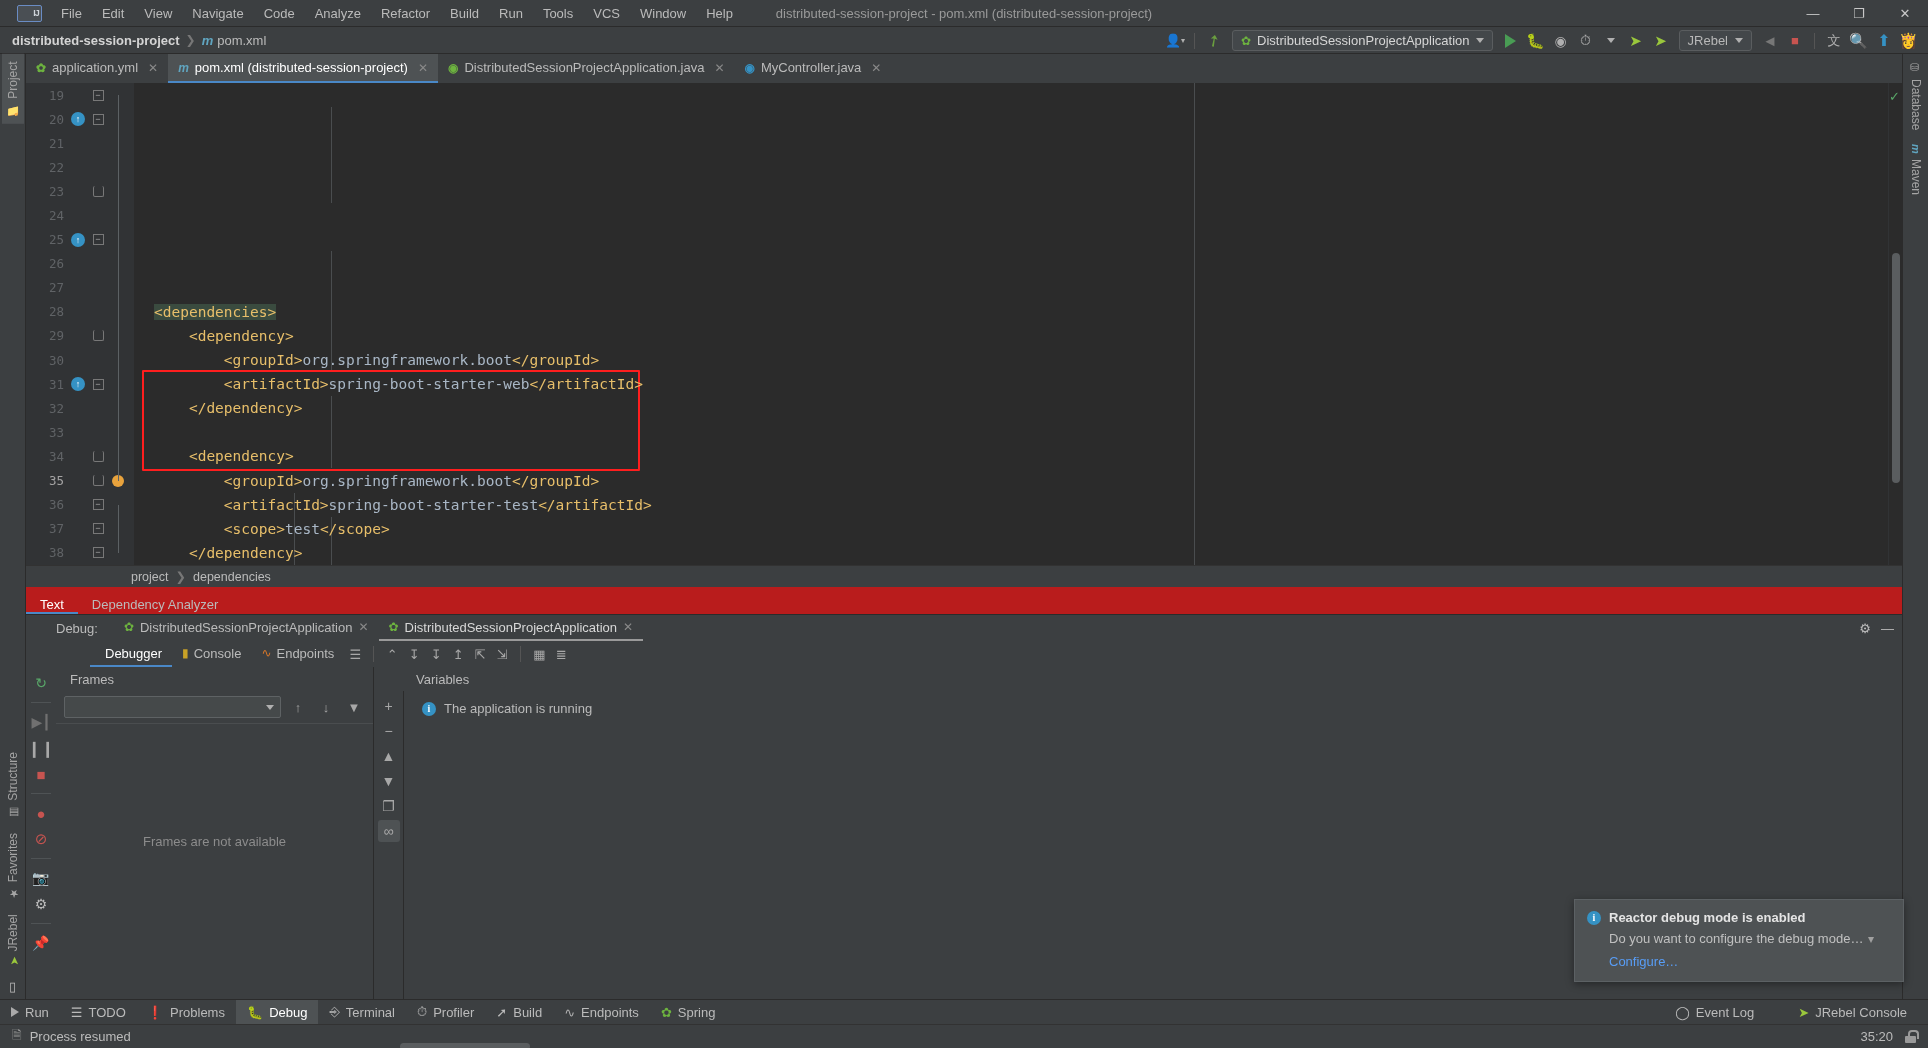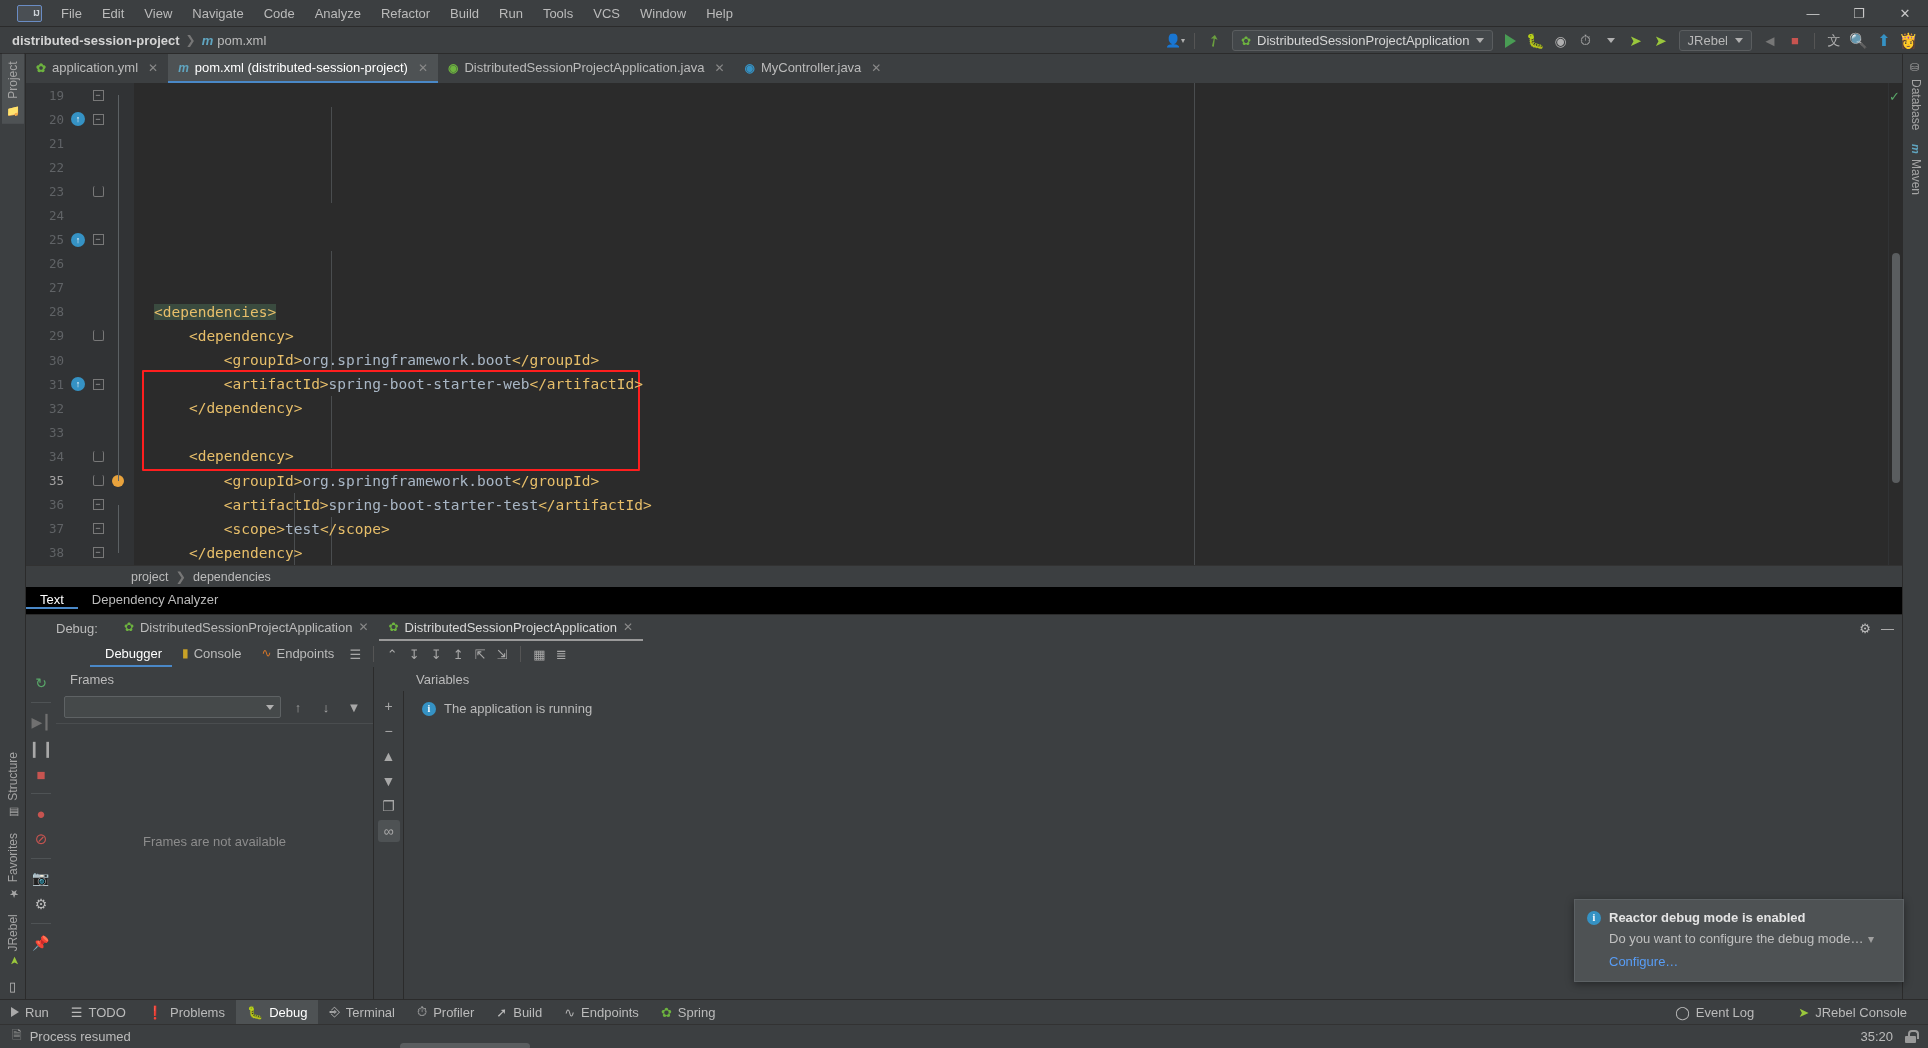--- a/index.html
+++ b/index.html
@@ -138,21 +138,21 @@
   
   .edcrumb {
     height: 22px; background: #3c3f41; display: flex; align-items: center;
     padding-left: 105px; font-size: 12.5px; color: #bbbbbb; gap: 7px; flex: none;
     border-top: 1px solid #323232;
   }
   .edcrumb .sep { color: #777; }
 
   
   .edbottom {
-    height: 28px; background: #000000; display: flex; align-items: center; flex: none;
+    height: 28px; background: #b91c1c; display: flex; align-items: flex-end; flex: none;
     border-bottom: 1px solid #2b2b2b;
   }
   .ebtab { padding: 0 14px; display: flex; align-items: center; font-size: 13px; color: #bbbbbb;
            border-bottom: 2px solid transparent; }
   .ebtab.active { color: #ffffff; border-bottom-color: #4a88c7; }
 
   
   .debugwin { flex: 1; display: flex; flex-direction: column; background: #3c3f41; min-height: 0; }
   .dbghead { height: 26px; display: flex; align-items: center; padding-left: 30px; gap: 0px; flex: none; position: relative; }
   .dbghead-label { color: #bbbbbb; font-size: 13px; margin-right: 16px; }
@@ -253,20 +253,21 @@
       <div class="menu-item">Code</div>
       <div class="menu-item">Analyze</div>
       <div class="menu-item">Refactor</div>
       <div class="menu-item">Build</div>
       <div class="menu-item">Run</div>
       <div class="menu-item">Tools</div>
       <div class="menu-item">VCS</div>
       <div class="menu-item">Window</div>
       <div class="menu-item">Help</div>
     </div>
+    <div class="win-title">distributed-session-project - pom.xml (distributed-session-project)</div>
     <div class="win-btns">
       <div class="win-btn">—</div>
       <div class="win-btn">❐</div>
       <div class="win-btn close">✕</div>
     </div>
   </div>
 
   <div class="navbar">
     <div class="crumbs">
       <span class="crumb bold">distributed-session-project</span>

